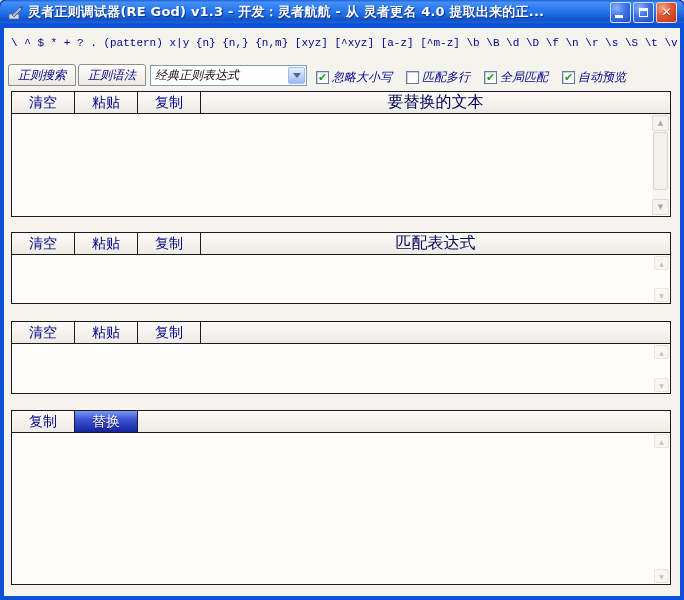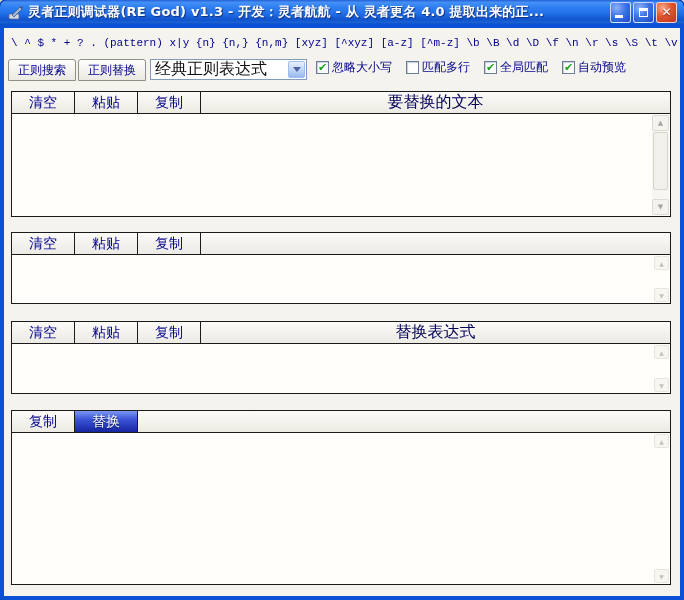--- a/index.html
+++ b/index.html
@@ -52,21 +52,21 @@
     position:absolute; top:2px; left:2px; right:2px; height:26px;
     display:flex; align-items:center; padding-left:5px; box-sizing:border-box;
   }
   .hint-text {
     font-family:"Liberation Mono","DejaVu Sans Mono",monospace;
     font-size:11px; color:#00008b; white-space:nowrap;
   }
   
   .tab-row {
     position:absolute; top:31px; left:4px; right:2px; height:27px;
-    display:flex; align-items:flex-start;
+    display:flex; align-items:flex-end;font-style:italic;
   }
   .tab {
     height:22px; box-sizing:border-box;
     padding:0 9px; margin-right:2px;
     display:flex; align-items:center;
     background:linear-gradient(#fdfdfb,#ebe9e2);
     border:1px solid #8f8f86; border-radius:3px 3px 0 0;
     color:#00008b; font-size:12px; cursor:pointer; white-space:nowrap;
   }
   .tab.active {
@@ -74,21 +74,21 @@
     background:#fcfbf7;
     border-top:2px solid #e5952e;
     position:relative; z-index:2;
   }
   .select {
     position:relative; margin-left:2px;
     width:157px; height:21px; box-sizing:border-box;
     background:#ffffff; border:1px solid #7f9db9;
     display:flex; align-items:center; cursor:pointer;
   }
-  .select-value { flex:1; font-size:16px; color:#101010; padding-left:4px; white-space:nowrap; overflow:hidden; }
+  .select-value { flex:1; font-size:12px; color:#101010; padding-left:4px; white-space:nowrap; overflow:hidden; }
   .select-btn {
     width:17px; height:17px; margin:1px; border-radius:2px;
     background:linear-gradient(#e9f0fc,#bcd2f5 60%,#98b9ee);
     border:1px solid #9ebdf0; box-sizing:border-box;
     display:flex; align-items:center; justify-content:center;
   }
   .chev {
     width:0; height:0; border-left:4px solid transparent; border-right:4px solid transparent;
     border-top:5px solid #4b61a8;
   }
@@ -177,21 +177,21 @@
   </div>
 
   <div class="client">
 
     <div class="hint-row">
       <span class="hint-text">\ ^ $ * + ? . (pattern) x|y {n} {n,} {n,m} [xyz] [^xyz] [a-z] [^m-z] \b \B \d \D \f \n \r \s \S \t \v \w \W \num \n</span>
     </div>
 
     <div class="tab-row">
       <div class="tab">正则搜索</div>
-      <div class="tab">正则替换</div>
+      <div class="tab">正则语法</div>
 
       <div class="select">
         <span class="select-value">经典正则表达式</span>
         <span class="select-btn">
             <i class="chev"></i>
           </span>
       </div>
 
       <div class="opts">
         <label class="opt">
@@ -232,40 +232,40 @@
             </div>
         </div>
       </div>
     </div>
 
     <div class="panel" style="top:204px;height:72px;">
       <div class="panel-header">
         <div class="hbtn">清空</div>
         <div class="hbtn">粘贴</div>
         <div class="hbtn">复制</div>
+        <div class="htitle">匹配表达式</div>
       </div>
       <div class="panel-body">
         <textarea class="ta" spellcheck="false" style=""></textarea>
         <div class="sb faint">
           <div class="sb-up">
               <span>▲</span>
             </div>
           <div class="sb-down">
               <span>▼</span>
             </div>
         </div>
       </div>
     </div>
 
     <div class="panel" style="top:293px;height:73px;">
       <div class="panel-header">
         <div class="hbtn">清空</div>
         <div class="hbtn">粘贴</div>
         <div class="hbtn">复制</div>
-        <div class="htitle">替换表达式</div>
       </div>
       <div class="panel-body">
         <textarea class="ta" spellcheck="false" style=""></textarea>
         <div class="sb faint">
           <div class="sb-up">
               <span>▲</span>
             </div>
           <div class="sb-down">
               <span>▼</span>
             </div>

